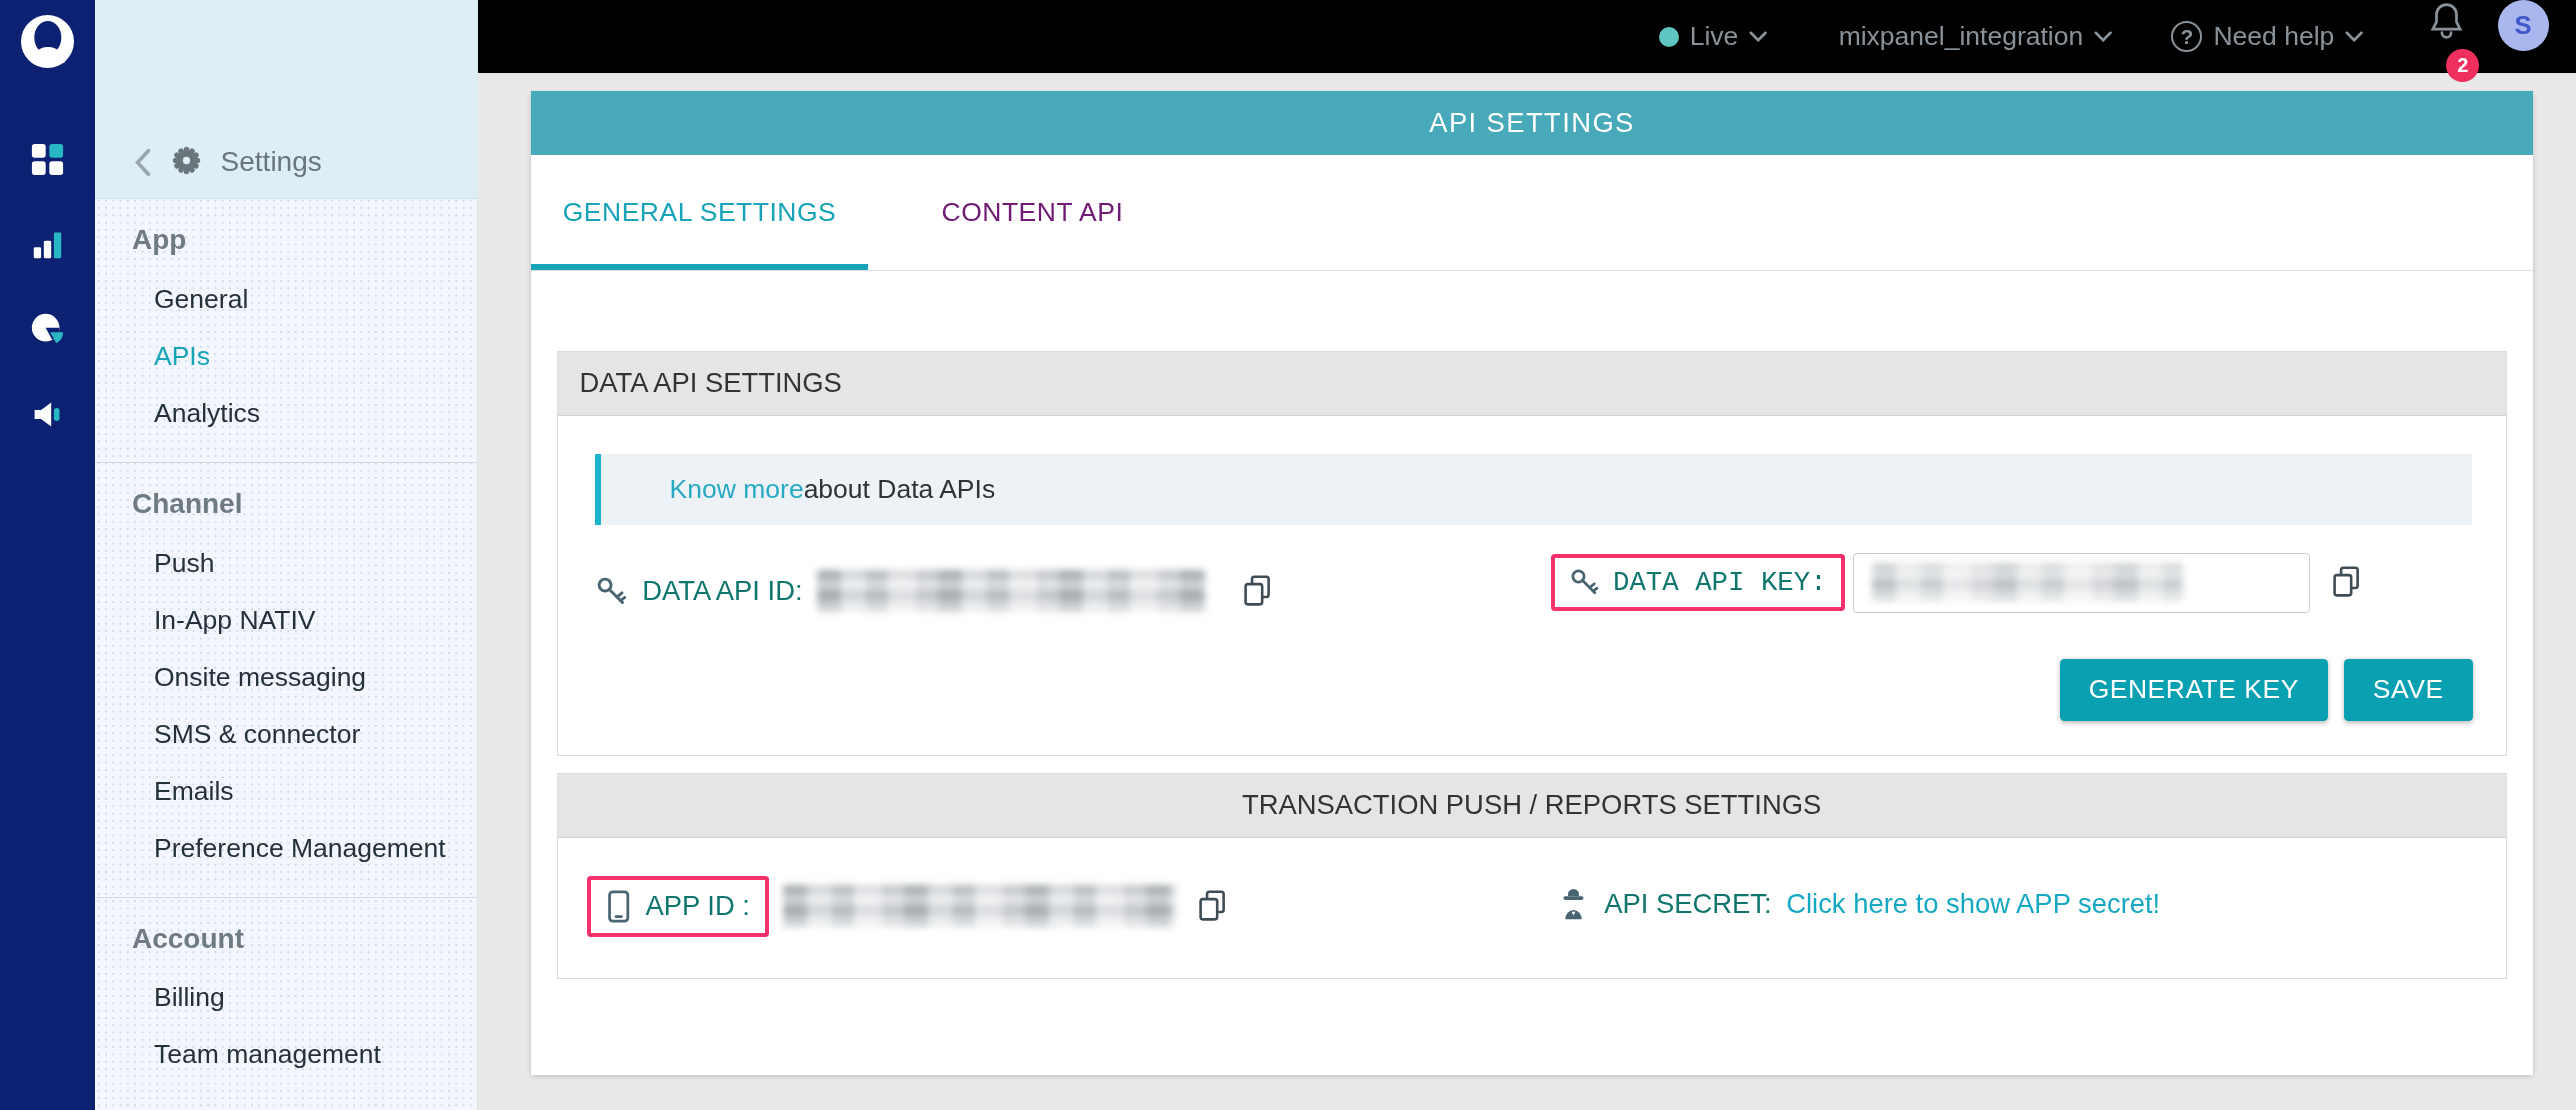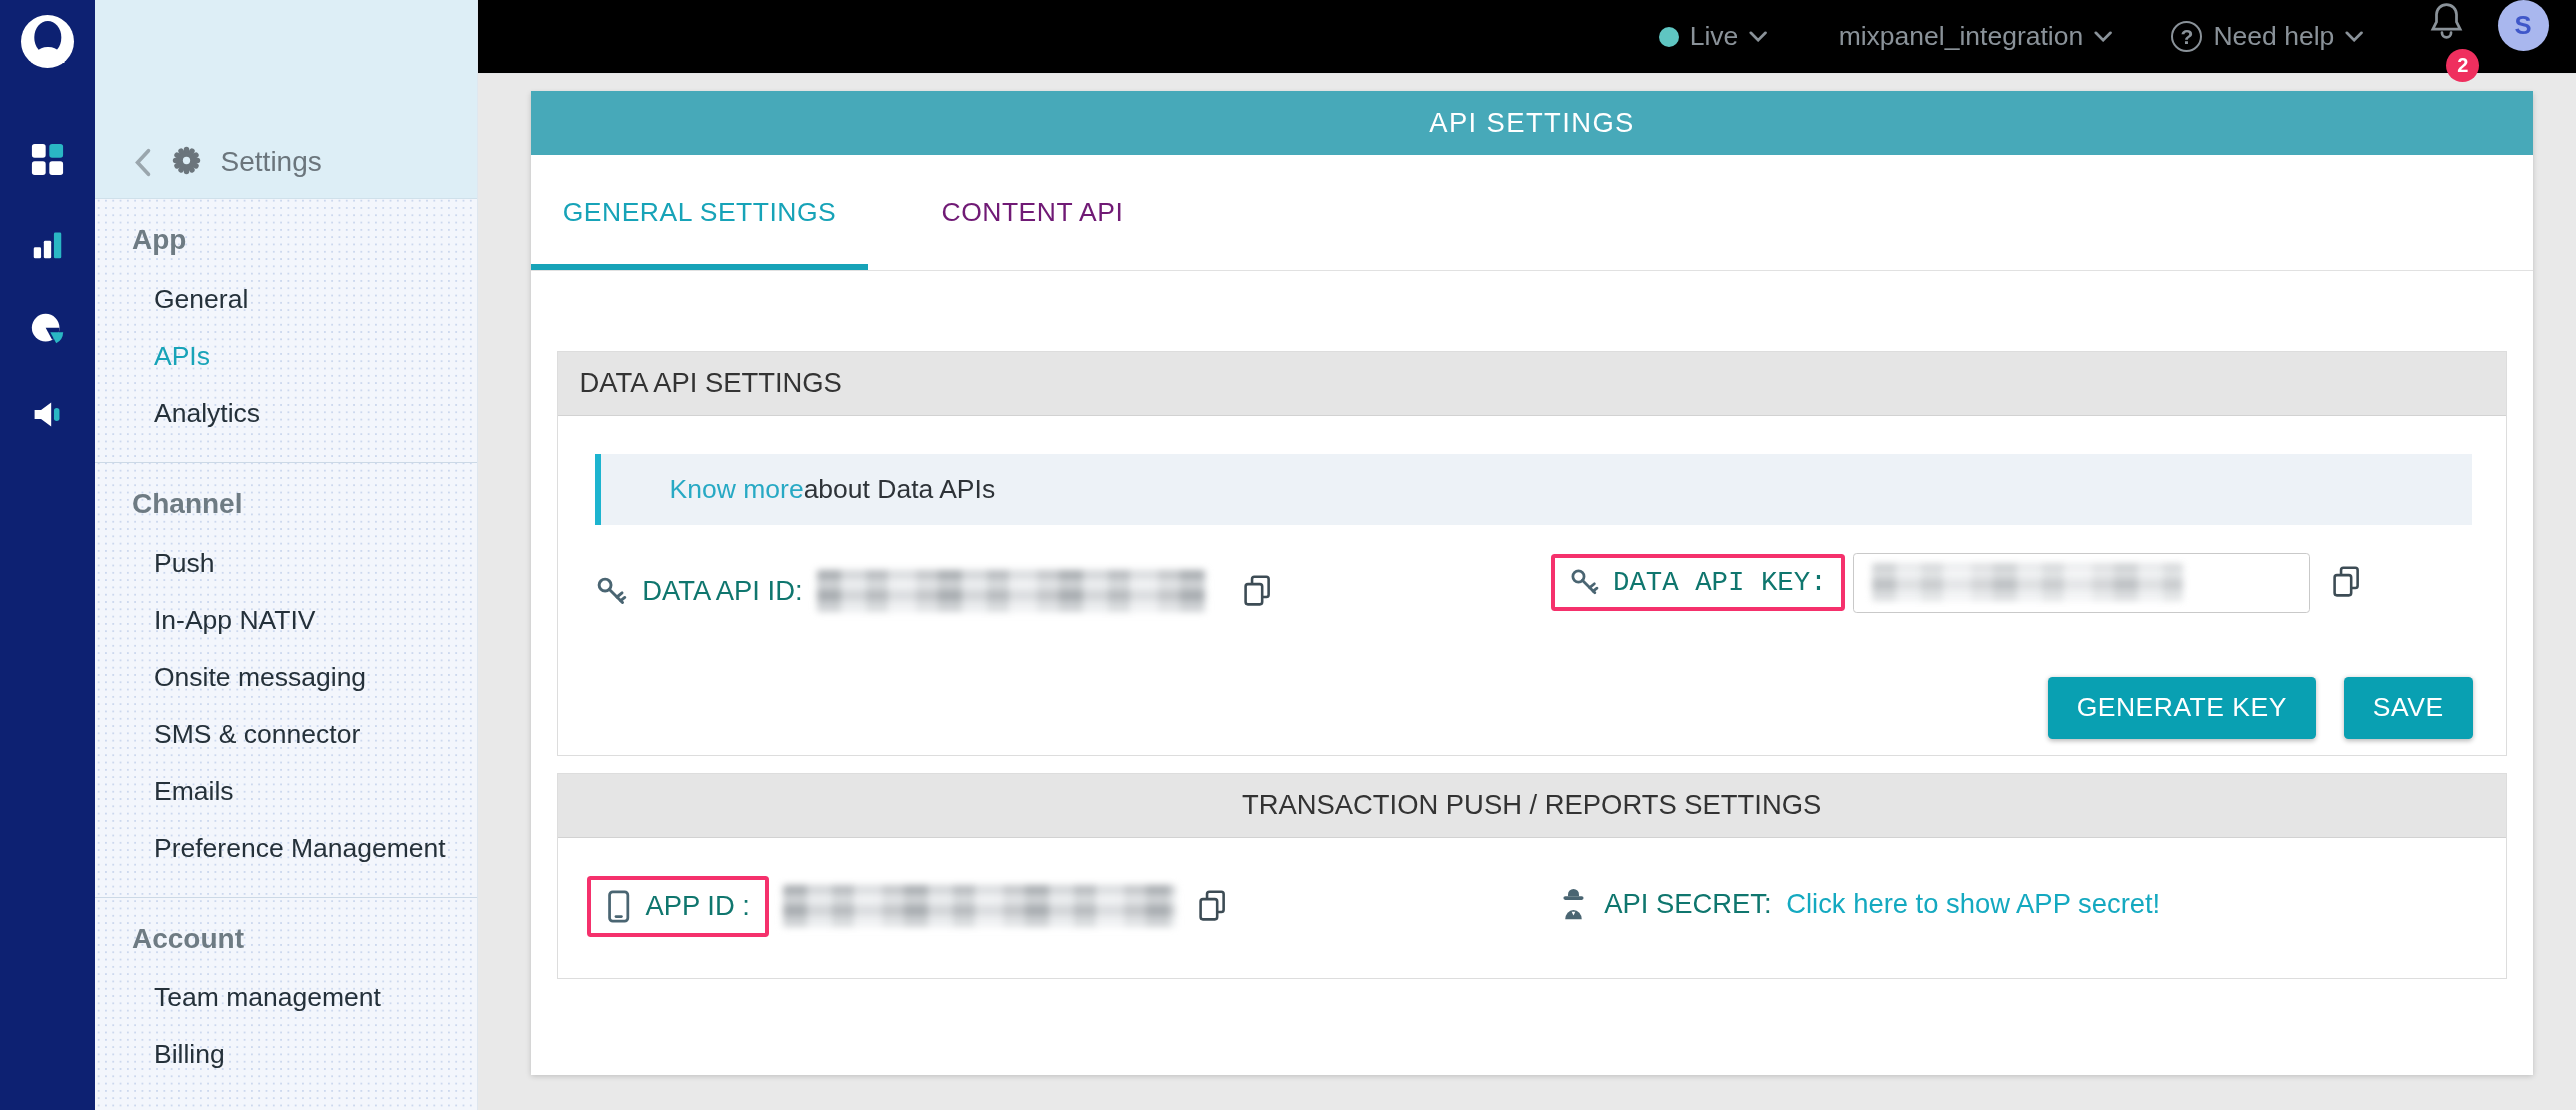--- a/index.html
+++ b/index.html
@@ -77,21 +77,21 @@
   .id-row{position:absolute;left:37px;top:146px;height:59px;display:flex;align-items:center;gap:14.6px;}
   .redacted-id{width:389px;height:42px;}
   .copy-btn{margin-left:20px;cursor:pointer;display:flex;align-items:center;}
 
   .key-group{position:absolute;left:993px;top:137px;display:flex;align-items:center;font-family:Liberation Mono, monospace;}
   .pink-box{border:4.6px solid #f5316c;border-radius:3.7px;display:flex;align-items:center;gap:12.8px;padding:9.1px 14.6px;}
   .fake-input{width:457px;height:60px;border:0.9px solid #c9c9c9;border-radius:3.7px;background:#fff;
     display:flex;align-items:center;padding:0 18.3px;margin-left:7.3px;box-sizing:border-box;cursor:text;}
   .redacted-key{width:311px;height:37px;opacity:.75;}
 
-  .btns{position:absolute;right:33px;top:243px;display:flex;gap:28px;margin-top:18px;}
+  .btns{position:absolute;right:33px;top:243px;display:flex;gap:16px;}
   .btn{height:62px;border:none;border-radius:4.6px;background:#09a0b2;color:#fff;font-size:26.5px;letter-spacing:0.5px;
     font-family:"Liberation Sans",sans-serif;display:flex;align-items:center;justify-content:center;
     padding:0 29px;box-shadow:0 1.8px 5.5px rgba(0,0,0,.28);cursor:pointer;}
 
   .appid-group{position:absolute;left:29px;top:38px;display:flex;align-items:center;}
   .redacted-app{width:393px;height:42px;margin-left:14.6px;}
   .secret-group{position:absolute;left:999px;top:48px;display:flex;align-items:center;gap:14.6px;font-size:27.4px;}
   .secret-link{color:#14a9c0;text-decoration:none;cursor:pointer;}
 </style>
 </head>
@@ -168,22 +168,22 @@
         <div class="side-sec-label">Channel</div>
         <div class="side-item">Push</div>
         <div class="side-item">In-App NATIV</div>
         <div class="side-item">Onsite messaging</div>
         <div class="side-item">SMS &amp; connector</div>
         <div class="side-item">Emails</div>
         <div class="side-item">Preference Management</div>
       </div>
       <div class="side-section">
         <div class="side-sec-label">Account</div>
+        <div class="side-item">Billing</div>
         <div class="side-item">Team management</div>
-        <div class="side-item">Billing</div>
       </div>
     </nav>
   </aside>
 
   <header class="topbar">
     <div class="tb-group tb-live">
       <span class="live-dot"></span>
       <span>Live</span>
       <svg width="18.3" height="11" viewBox="0 0 20 12" fill="none" stroke="#8a9299" stroke-width="3" stroke-linecap="round">
           <polyline points="2,2 10,10 18,2"></polyline>

